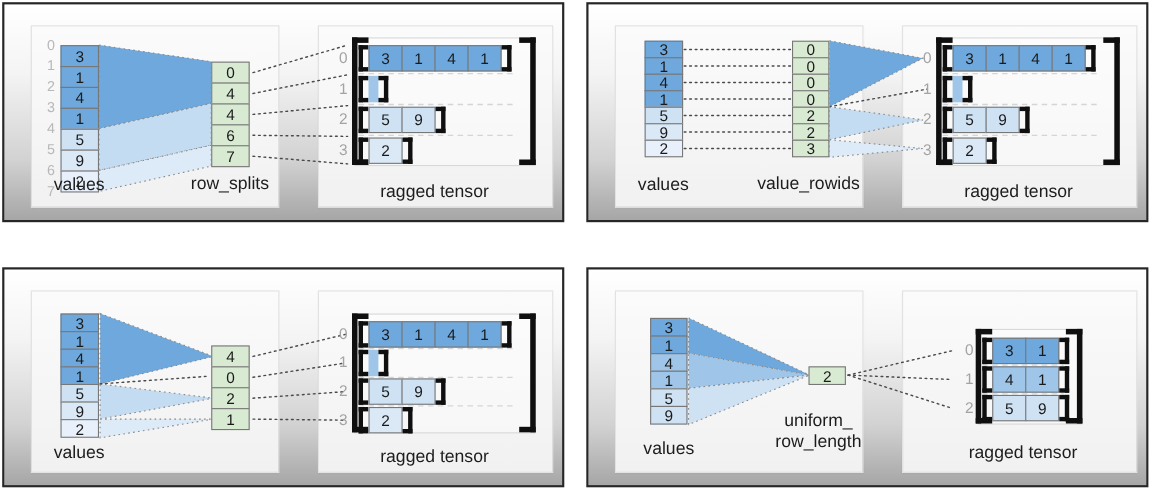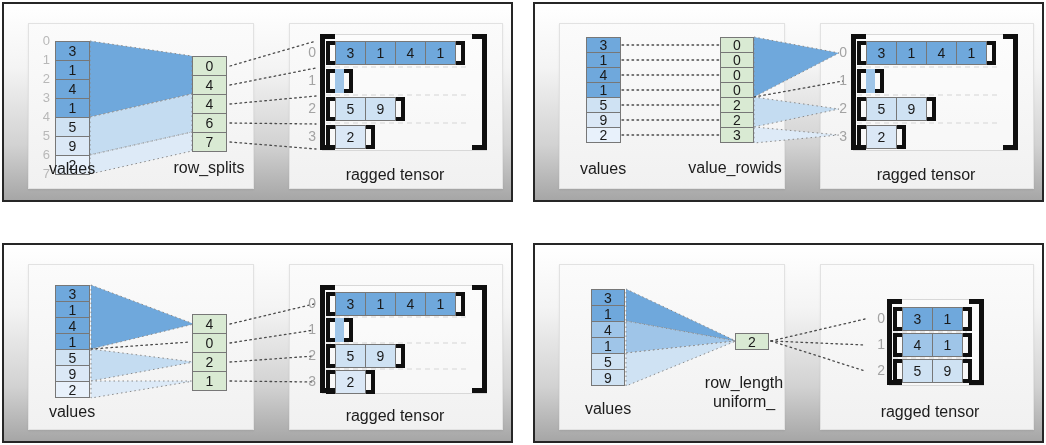--- a/index.html
+++ b/index.html
@@ -291,22 +291,22 @@
       <div class="vcell h17 b2">4</div>
       <div class="vcell h17 b2">1</div>
       <div class="vcell h17 b3">5</div>
       <div class="vcell h17 b3">9</div>
     </div>
     <div class="vcol w34" style="left:200px;top:88px;">
       <div class="vcell h17 g">2</div>
     </div>
     <div class="lbl" style="left:33px;top:155px;width:80px;">values</div>
     <div class="lbl bold mline" style="left:149px;top:128px;width:120px;">
+      <div>uniform_</div>
       <div>row_length</div>
-      <div>uniform_</div>
     </div>
     <div class="lbl" style="left:325px;top:158px;width:140px;">ragged tensor</div>
     <div class="trect" style="left:354px;top:54px;width:93px;height:85px;"></div>
     <div class="obl" style="left:352px;top:54px;height:86px;"></div>
     <div class="obr" style="left:434px;top:54px;height:86px;"></div>
     <div class="ridx" style="left:334px;top:65px;">0</div>
     <div class="ridx" style="left:334px;top:91px;">1</div>
     <div class="ridx" style="left:334px;top:117px;">2</div>
     <div class="trow" style="left:358px;top:62px;">
       <div class="bkl"></div>

